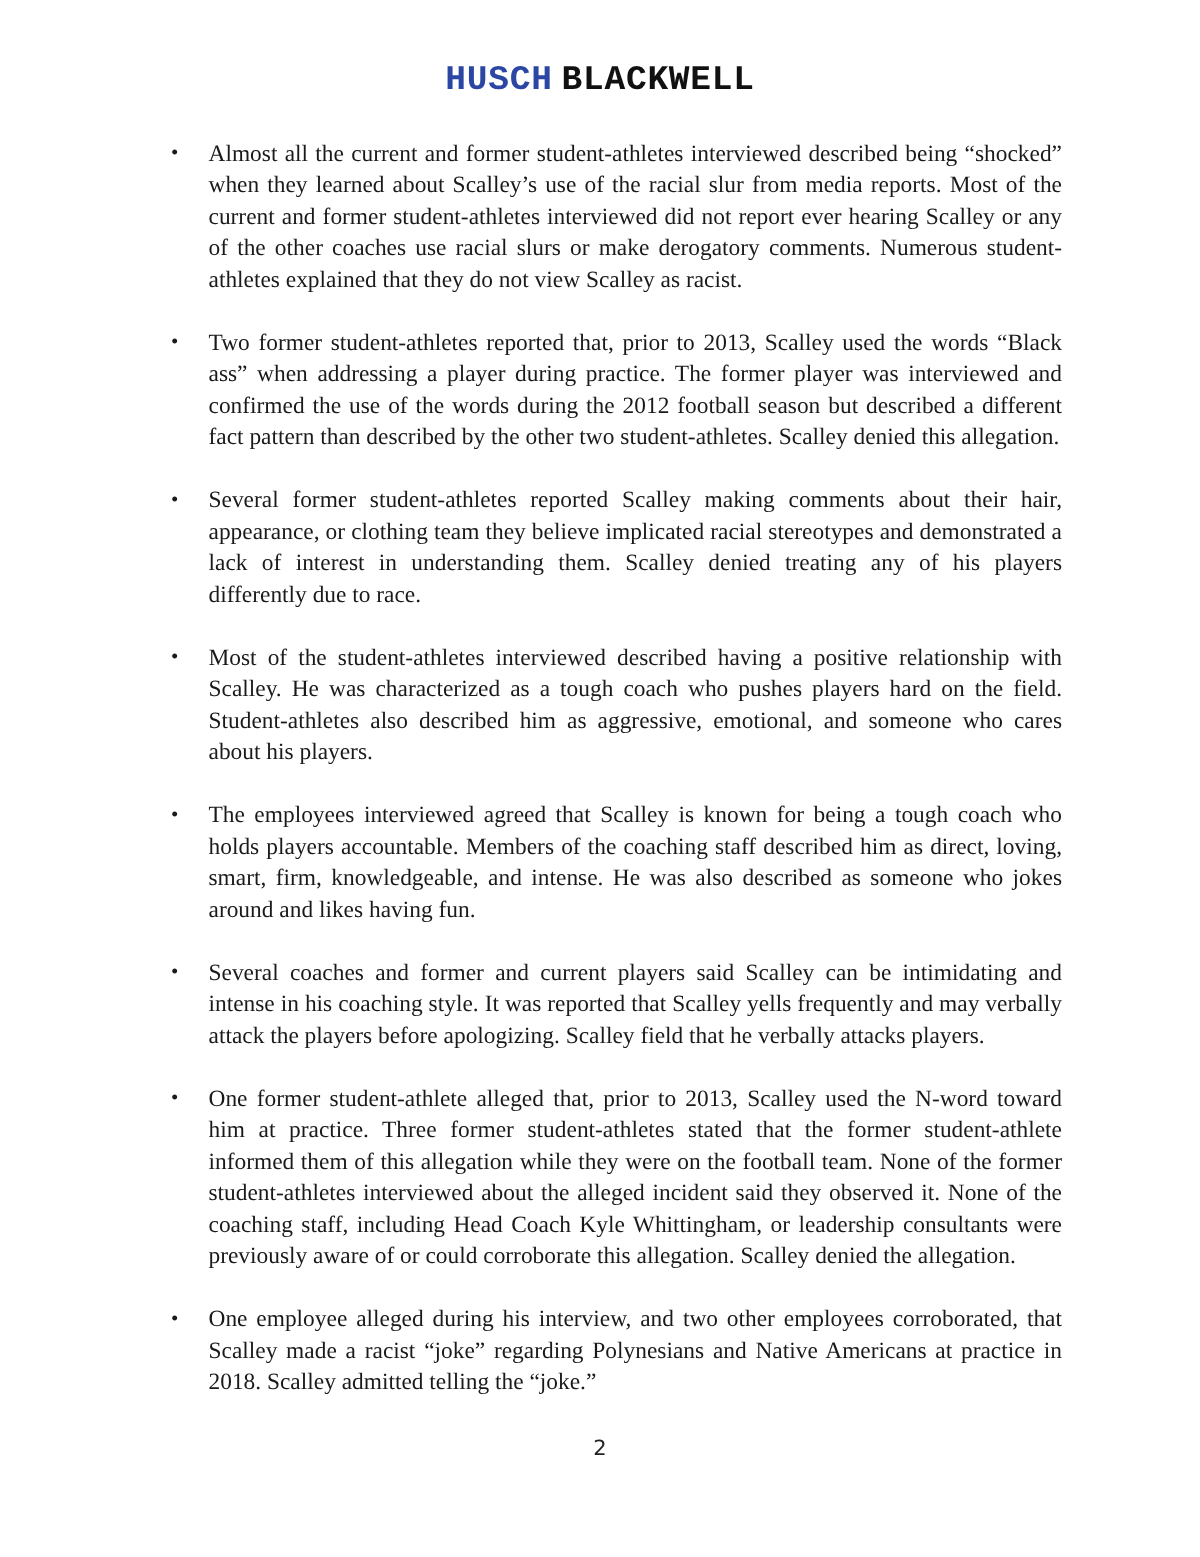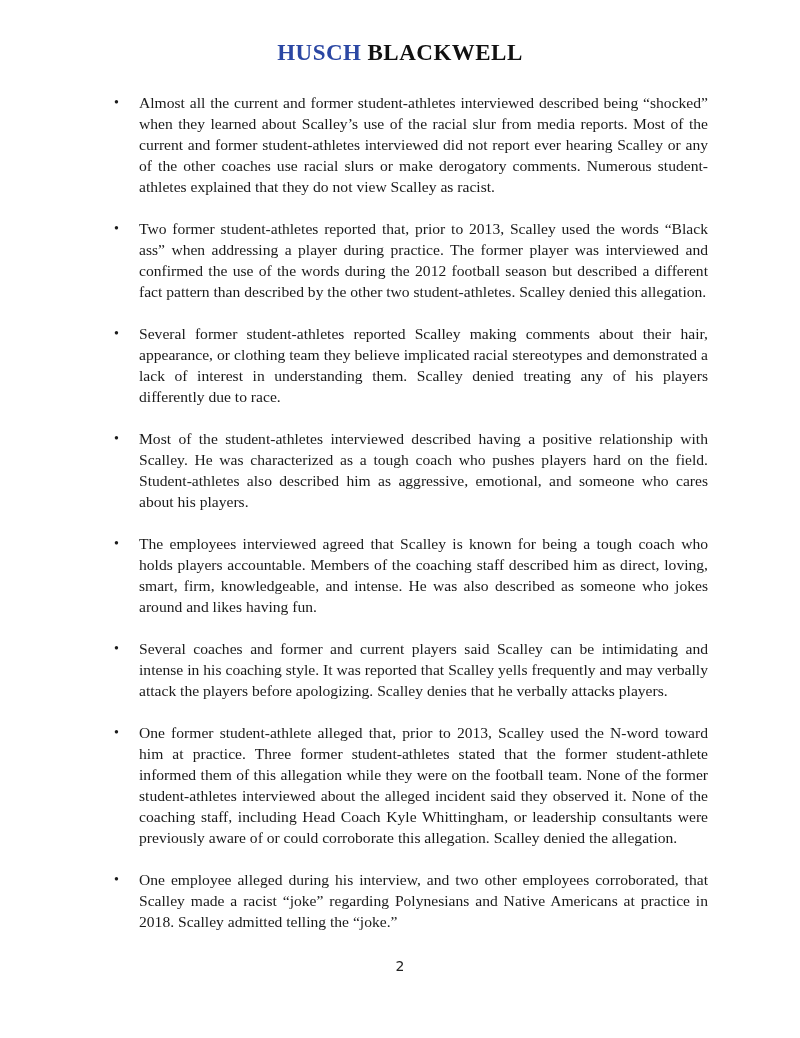--- a/index.html
+++ b/index.html
@@ -1,19 +1,19 @@
 <!DOCTYPE html>
 <html><head>
 <meta charset="utf-8">
 <style>
   html, body { margin: 0; padding: 0; background: #ffffff; }
   body { width: 800px; height: 1038px; position: relative; overflow: hidden; }
   .page { position: absolute; left: 0; top: 0; width: 800px; height: 1038px; background: #fff; }
   .logo { position: absolute; left: 0; width: 800px; top: 40px; text-align: center;
-    font-family: Liberation Serif, serif; font-weight: 700; font-size: 23px; letter-spacing: 0.5px; }
+    font-family: Liberation Mono, monospace; font-weight: 700; font-size: 23px; letter-spacing: 0.5px; }
   .logo .husch { color: #2b47a3; }
   .logo .black { color: #111111; margin-left: 6px; }
   .content { position: absolute; left: 114px; top: 92px; width: 594px;
     font-family: "Liberation Serif", "DejaVu Serif", serif; font-size: 15.6px; line-height: 21px; color: #1a1a1a; }
   .item { position: relative; padding-left: 25px; margin-bottom: 21px; text-align: justify; }
   .item .bullet { position: absolute; left: 0; top: 0; font-size: 14px; }
   .pagenum { position: absolute; left: 0; width: 800px; top: 958px; text-align: center;
     font-family: "DejaVu Sans", sans-serif; font-size: 14px; color: #222; }
 </style>
 </head>
@@ -23,19 +23,19 @@
   <div class="logo">
     <span class="husch">HUSCH</span><span class="black">BLACKWELL</span>
   </div>
 
   <div class="content">
     <div class="item"><span class="bullet">•</span><span>Almost all the current and former student-athletes interviewed described being “shocked” when they learned about Scalley’s use of the racial slur from media reports.   Most of the current and former student-athletes interviewed did not report ever hearing Scalley or any of the other coaches use racial slurs or make derogatory comments. Numerous student-athletes explained that they do not view Scalley as racist.</span></div>
     <div class="item"><span class="bullet">•</span><span>Two former student-athletes reported that, prior to 2013, Scalley used the words “Black ass” when addressing a player during practice. The former player was interviewed and confirmed the use of the words during the 2012 football season but described a different fact pattern than described by the other two student-athletes. Scalley denied this allegation.</span></div>
     <div class="item"><span class="bullet">•</span><span>Several former student-athletes reported Scalley making comments about their hair, appearance, or clothing team they believe implicated racial stereotypes and demonstrated a lack of interest in understanding them.  Scalley denied treating any of his players differently due to race.</span></div>
     <div class="item"><span class="bullet">•</span><span>Most of the student-athletes interviewed described having a positive relationship with Scalley.  He was characterized as a tough coach who pushes players hard on the field. Student-athletes also described him as aggressive, emotional, and someone who cares about his players.</span></div>
     <div class="item"><span class="bullet">•</span><span>The employees interviewed agreed that Scalley is known for being a tough coach who holds players accountable.  Members of the coaching staff described him as direct, loving, smart, firm, knowledgeable, and intense.  He was also described as someone who jokes around and likes having fun.</span></div>
-    <div class="item"><span class="bullet">•</span><span>Several coaches and former and current players said Scalley can be intimidating and intense in his coaching style.  It was reported that Scalley yells frequently and may verbally attack the players before apologizing. Scalley denies that he verbally attacks players.</span></div>
+    <div class="item"><span class="bullet">•</span><span>Several coaches and former and current players said Scalley can be intimidating and intense in his coaching style.  It was reported that Scalley yells frequently and may verbally attack the players before apologizing. Scalley field that he verbally attacks players.</span></div>
     <div class="item"><span class="bullet">•</span><span>One former student-athlete alleged that, prior to 2013, Scalley used the N-word toward him at practice. Three former student-athletes stated that the former student-athlete informed them of this allegation while they were on the football team.  None of the former student-athletes interviewed about the alleged incident said they observed it. None of the coaching staff, including Head Coach Kyle Whittingham, or leadership consultants were previously aware of or could corroborate this allegation.  Scalley denied the allegation.</span></div>
     <div class="item"><span class="bullet">•</span><span>One employee alleged during his interview, and two other employees corroborated, that Scalley made a racist “joke” regarding Polynesians and Native Americans at practice in 2018.  Scalley admitted telling the “joke.”</span></div>
   </div>
 
   <div class="pagenum">2</div>
 </div>
 
 </body></html>

